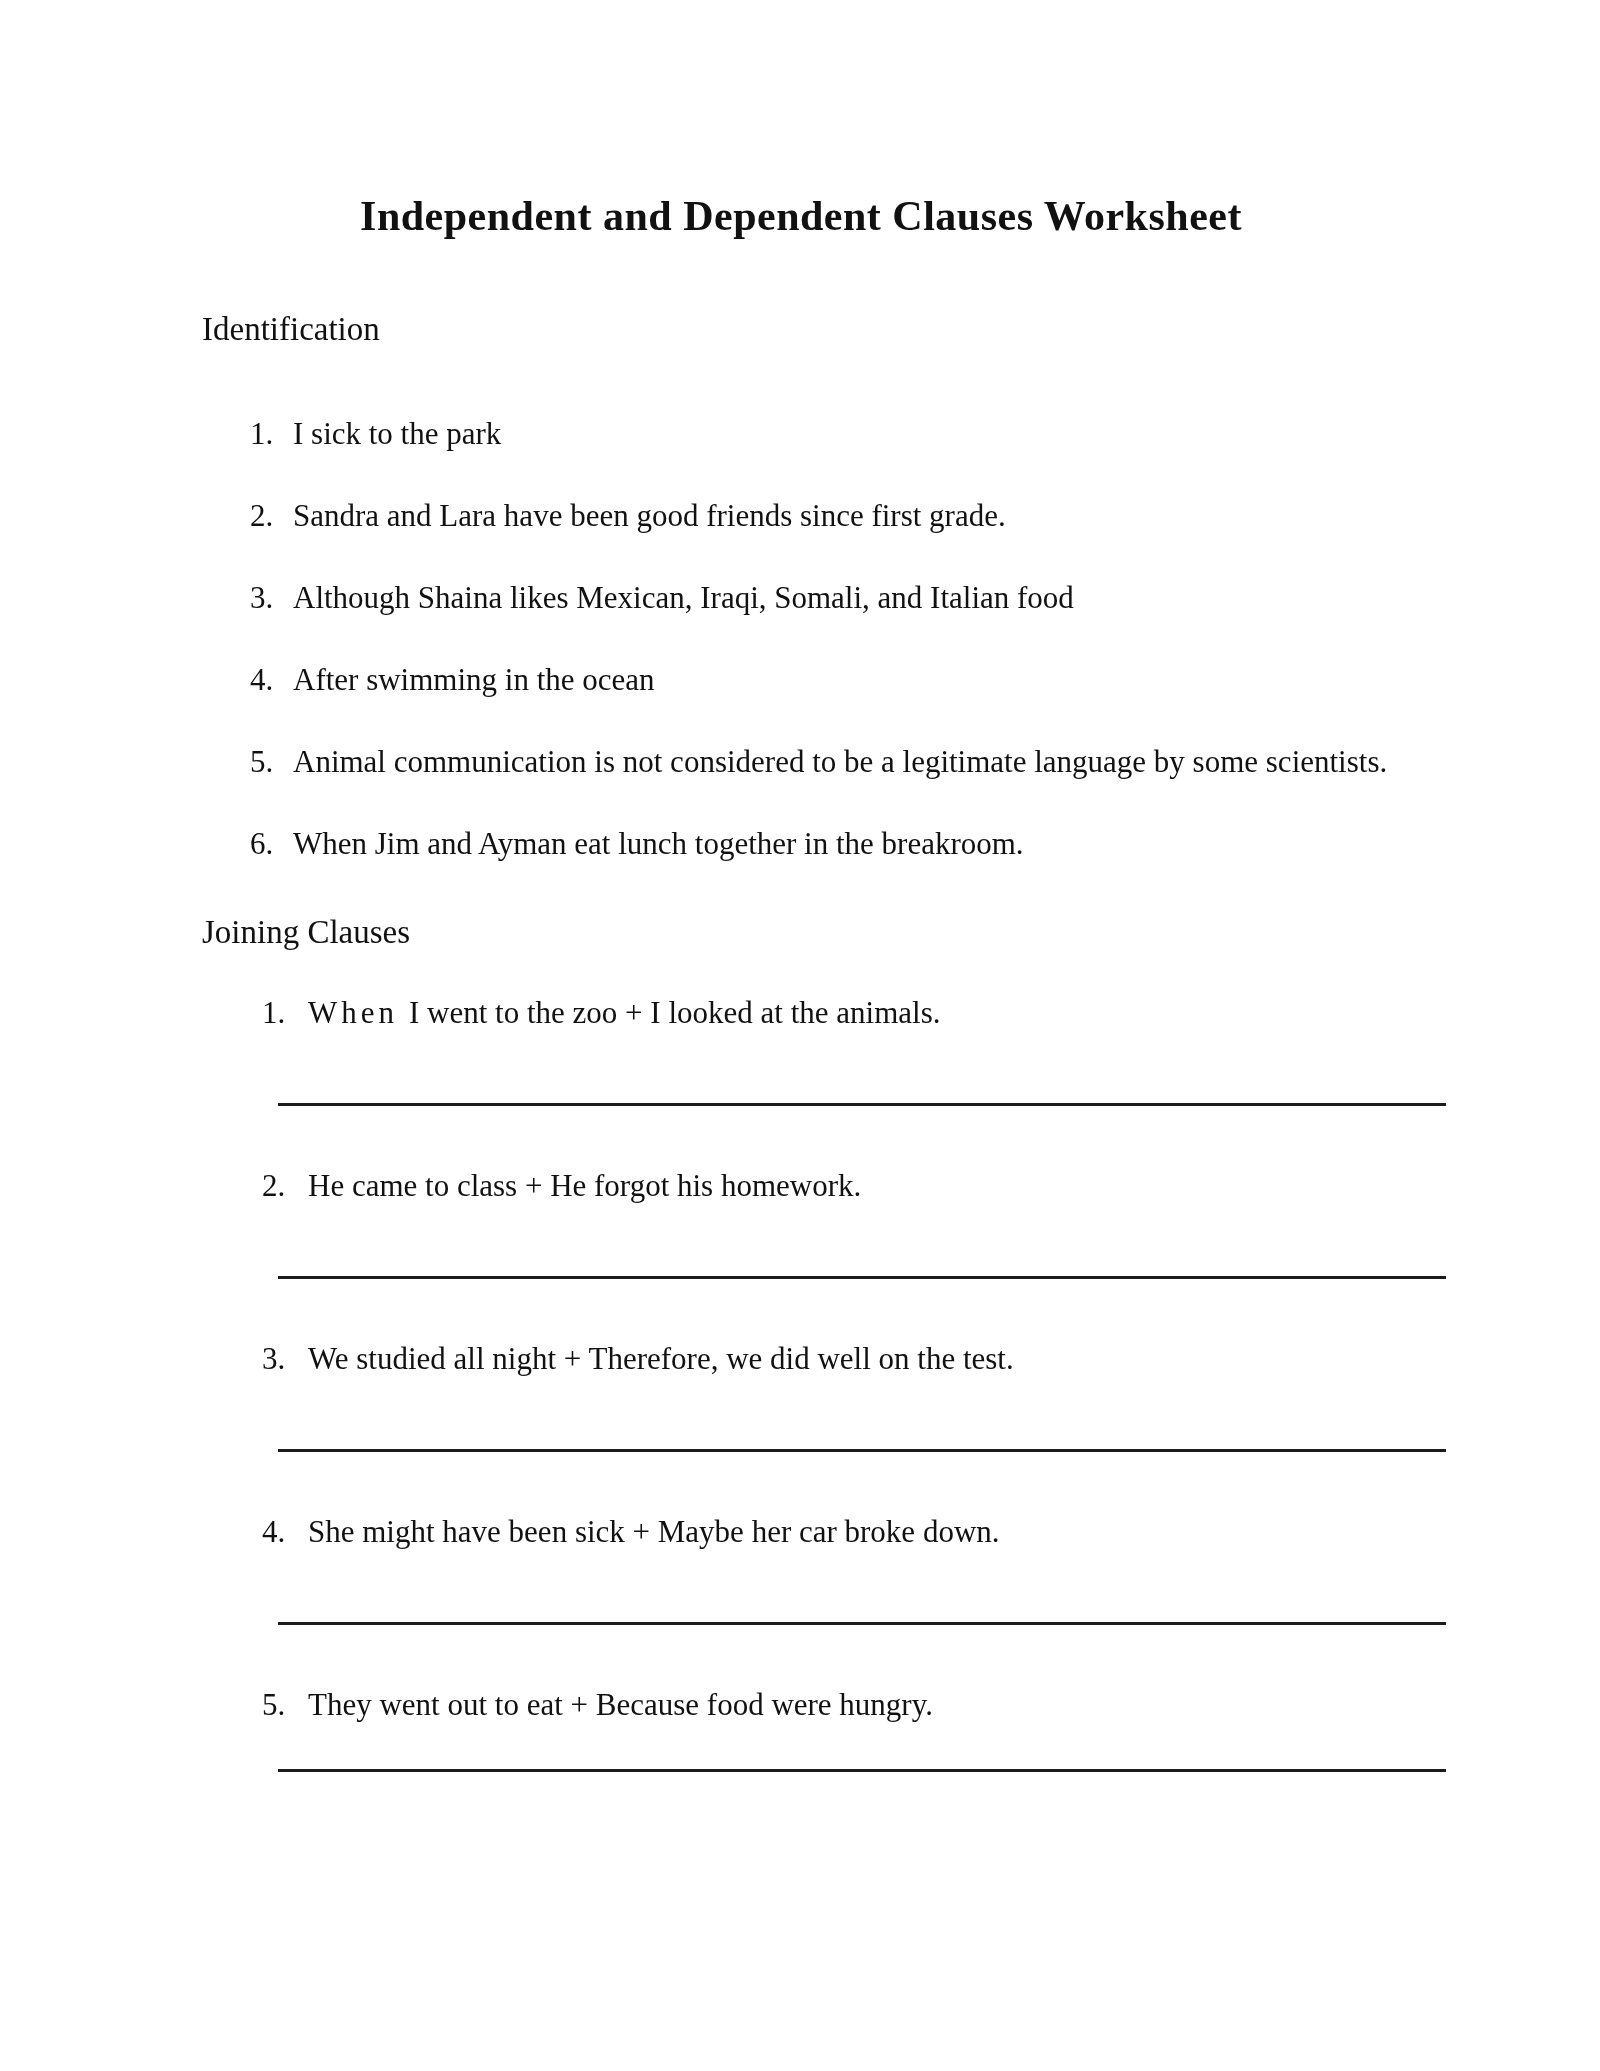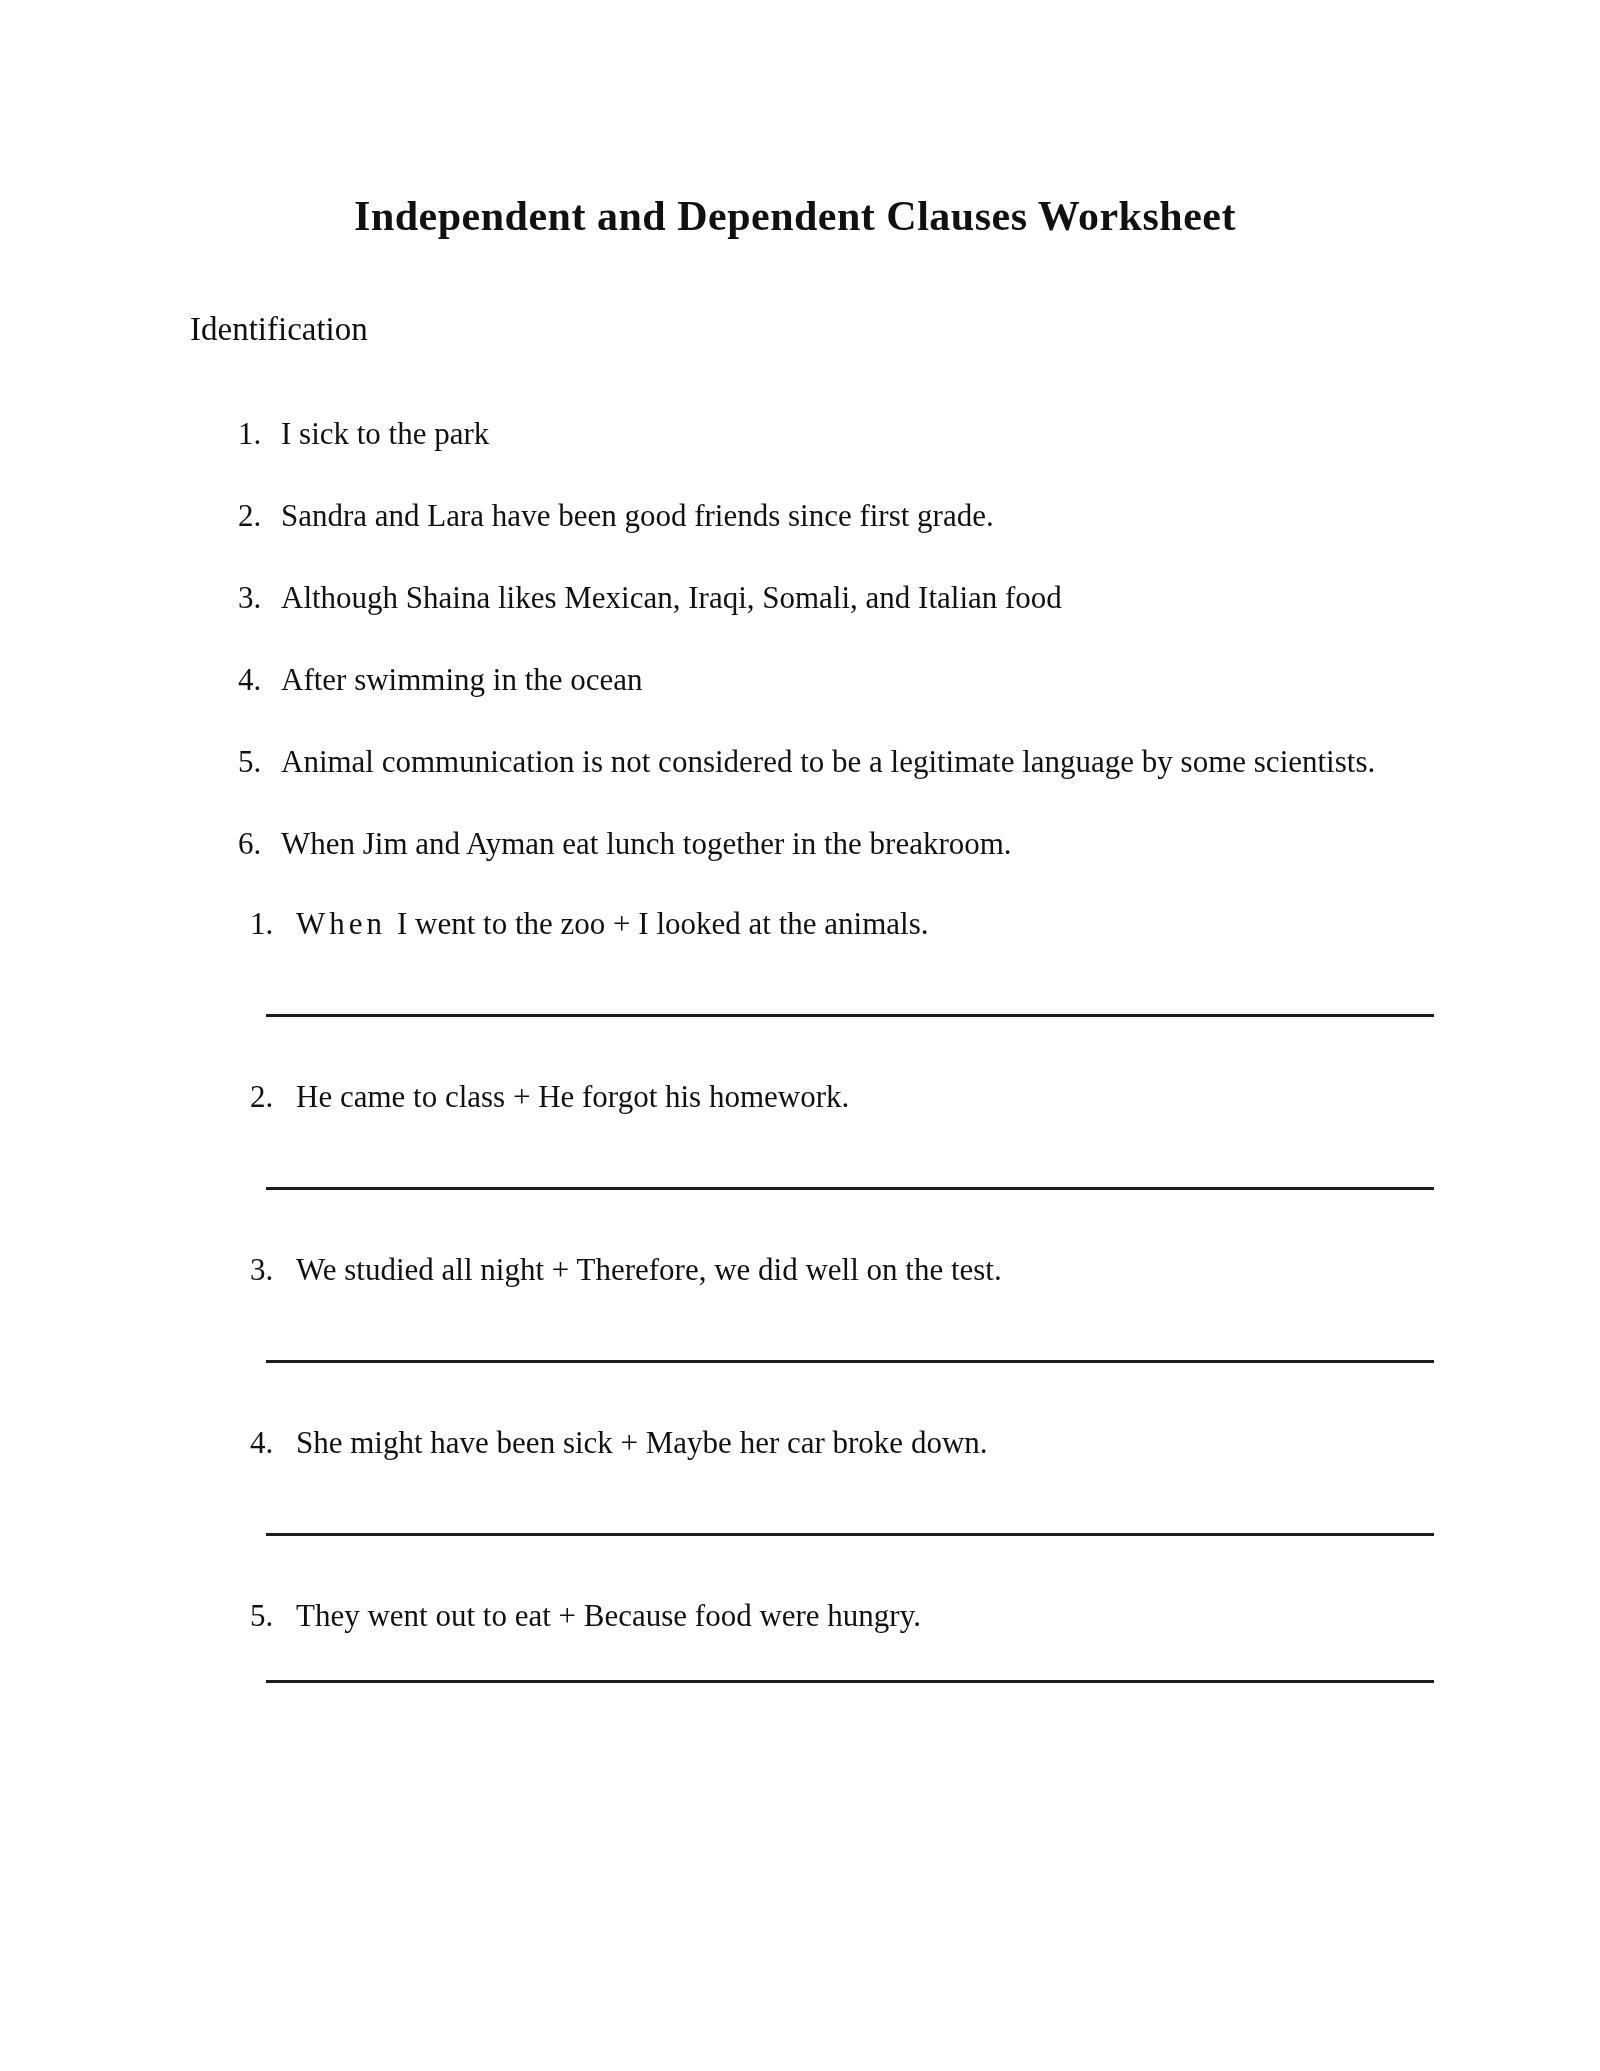--- a/index.html
+++ b/index.html
@@ -11,20 +11,21 @@
   }
   .page {
     position: relative;
     width: 1600px;
     height: 2071px;
     background: #ffffff;
     overflow: hidden;
   }
   .content {
     padding: 192px 200px 0 190px; 
+    margin-left: 12px;
   }
   .doc-title {
     margin: 0;
     font-size: 42px;
     line-height: 48px;
     font-weight: bold;
     text-align: center;
     letter-spacing: 0.5px;
     white-space: nowrap;
   }
@@ -108,20 +109,21 @@
           <span class="item-text">Animal communication is not considered to be a legitimate language by some scientists.</span>
         </li>
         <li>
           <span class="item-number">6.</span>
           <span class="item-text">When Jim and Ayman eat lunch together in the breakroom.</span>
         </li>
       </ol>
     </div>
 
     <div>
+      <h2 class="section-heading joining">Joining Clauses</h2>
 
       <ol class="worksheet-list jc-list">
         <li class="jc-item">
           <span class="item-number">1.</span>
           <span class="item-text"><span class="spaced-word">When</span><span>I went to the zoo + I looked at the animals.</span></span>
         </li>
         <hr class="answer-line">
 
         <li class="jc-item">
           <span class="item-number">2.</span>

